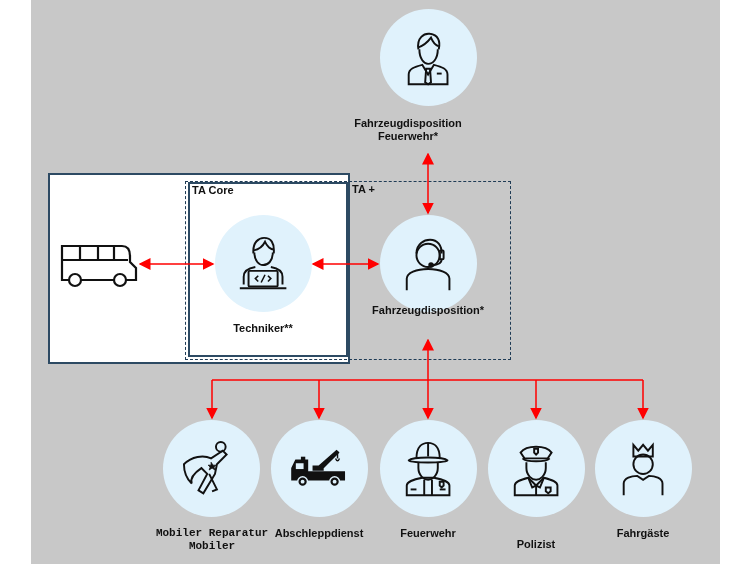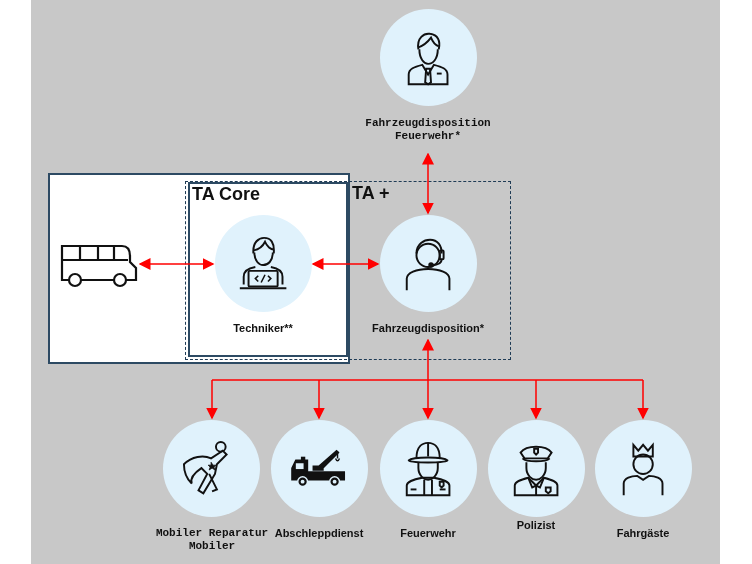--- a/index.html
+++ b/index.html
@@ -3,21 +3,21 @@
 <meta charset="utf-8">
 <style>
   html, body { margin:0; padding:0; }
   body { width:752px; height:564px; position:relative; background:#ffffff; overflow:hidden;
          font-family:"Liberation Sans", "DejaVu Sans", sans-serif; }
   .canvas { position:absolute; left:31px; top:0; width:689px; height:564px; background:#c8c8c8; }
   .abs { position:absolute; }
   .outer-box { left:48px; top:173px; width:302px; height:191px; background:#fff; border:2px solid #2d4a63; box-sizing:border-box; }
   .core-box { left:188px; top:182px; width:160px; height:175px; background:#fff; border:2px solid #2d4a63; box-sizing:border-box; }
   .plus-box { left:185px; top:181px; width:326px; height:179px; border:1.5px dashed #1f3b55; box-sizing:border-box; }
-  .box-label { font-size:18px; font-weight:bold; color:#111; }
+  .box-label { font-size:11px; font-weight:bold; color:#111; }
   .circle { border-radius:50%; background:#e0f2fc; display:flex; align-items:center; justify-content:center; }
   .lbl { font-size:11px; font-weight:bold; color:#111; text-align:center; line-height:13px; white-space:nowrap; transform:translateX(-50%); }
   svg.ico { width:60%; height:60%; }
   svg.arrows { position:absolute; left:0; top:0; }
 </style>
 </head>
 <body>
 
 <div class="canvas"></div>
 
@@ -52,21 +52,21 @@
 <div class="abs circle" style="left:380px;top:9px;width:97px;height:97px;">
   <svg class="ico" viewBox="0 0 60 60" fill="none" stroke="#111" stroke-width="2">
     <path d="M20 22 C18 10 26 5 32 6 C40 7 43 13 41 22"></path>
       <path d="M20 20 C26 18 30 14 33 10 C35 15 38 18 41 19"></path>
     <path d="M21 22 C21 32 26 37 30 37 C35 37 40 32 40 22"></path>
     <path d="M10 58 L10 48 C10 42 16 40 24 38 L30 48 L36 38 C44 40 50 42 50 48 L50 58 Z"></path>
     <path d="M28 42 L27 56 L30 58 L33 56 L32 42 Z"></path>
       <line x1="39" y1="47" x2="44" y2="47"></line>
   </svg>
 </div>
-<div class="abs lbl" style="left:428px;top:117px;font-family:Liberation Mono, monospace;">
+<div class="abs lbl" style="left:408px;top:117px;">
   <div>Fahrzeugdisposition</div>
   <div>Feuerwehr*</div>
 </div>
 
 <div class="abs" style="left:58px;top:240px;width:80px;height:50px;">
   <svg viewBox="0 0 80 50" width="80" height="50" fill="none" stroke="#111" stroke-width="2.2">
     <path d="M4 6 L64 6 C70 6 72 10 72 16 L72 22 L78 28 L78 40 L4 40 Z"></path>
     <line x1="4" y1="20" x2="70" y2="20"></line>
       <line x1="22" y1="6" x2="22" y2="20"></line>
       <line x1="40" y1="6" x2="40" y2="20"></line>
@@ -92,21 +92,21 @@
 <div class="abs circle" style="left:380px;top:215px;width:97px;height:97px;">
   <svg class="ico" viewBox="0 0 60 60" fill="none" stroke="#111" stroke-width="2">
     <path d="M18 20 C18 10 26 6 32 6 C40 6 44 12 44 20"></path>
     <circle cx="30" cy="22" r="12"></circle>
       <rect x="42" y="17" width="4" height="9" rx="1"></rect>
     <path d="M44 26 C44 30 40 32 34 32"></path>
       <circle cx="33" cy="32" r="1.8" fill="#111"></circle>
     <path d="M8 58 L8 46 C8 40 18 36 30 36 C42 36 52 40 52 46 L52 58"></path>
   </svg>
 </div>
-<div class="abs lbl" style="left:428px;top:322px;">Fahrzeugdisposition*</div>
+<div class="abs lbl" style="left:428px;top:304px;">Fahrzeugdisposition*</div>
 
 <div class="abs circle" style="left:163px;top:420px;width:97px;height:97px;">
   <svg class="ico" viewBox="0 0 60 60" fill="none" stroke="#111" stroke-width="2">
     <circle cx="40" cy="8" r="5"></circle>
     <path d="M2 26 C10 18 22 16 30 20 L42 12 L46 16 L36 26 L34 36 L22 56 L17 53 L26 36 L20 30 C14 34 8 40 10 46 C4 40 2 32 2 26 Z"></path>
     <path d="M28 36 L36 52 L31 54"></path>
       <path d="M30 24 l2 3 3 0 -2 2 1 3 -3 -2 -3 2 1 -3 -2 -2 3 0 Z" fill="#111" stroke-width="0.8"></path>
   </svg>
 </div>
 <div class="abs lbl" style="left:212px;top:527px;font-family:Liberation Mono, monospace;">
@@ -151,21 +151,21 @@
     <path d="M14 14 C20 6 40 6 46 14 L42 20 L18 20 Z"></path>
       <path d="M28 10 L32 10 L32 14 L30 16 L28 14 Z"></path>
     <path d="M16 20 C20 24 40 24 44 20"></path>
     <path d="M20 24 L20 30 C20 38 26 42 30 42 C34 42 40 38 40 30 L40 24"></path>
     <path d="M8 58 L8 48 C8 44 14 42 22 40 L30 48 L38 40 C46 42 52 44 52 48 L52 58 Z"></path>
     <line x1="30" y1="48" x2="30" y2="58"></line>
       <path d="M22 40 L26 50 L30 48 L34 50 L38 40"></path>
       <path d="M40 50 L45 50 L45 54 L42.5 56 L40 54 Z"></path>
   </svg>
 </div>
-<div class="abs lbl" style="left:536px;top:519px;">Polizist</div>
+<div class="abs lbl" style="left:536px;top:538px;">Polizist</div>
 
 <div class="abs circle" style="left:595px;top:420px;width:97px;height:97px;">
   <svg class="ico" viewBox="0 0 60 60" fill="none" stroke="#111" stroke-width="2">
     <path d="M20 6 L25 12 L30 6 L35 12 L40 6 L40 18 L20 18 Z"></path>
     <circle cx="30" cy="26" r="10"></circle>
     <path d="M10 58 L10 46 C10 40 18 38 24 38 L30 42 L36 38 C42 38 50 40 50 46 L50 58"></path>
   </svg>
 </div>
 <div class="abs lbl" style="left:643px;top:527px;">Fahrgäste</div>
 

